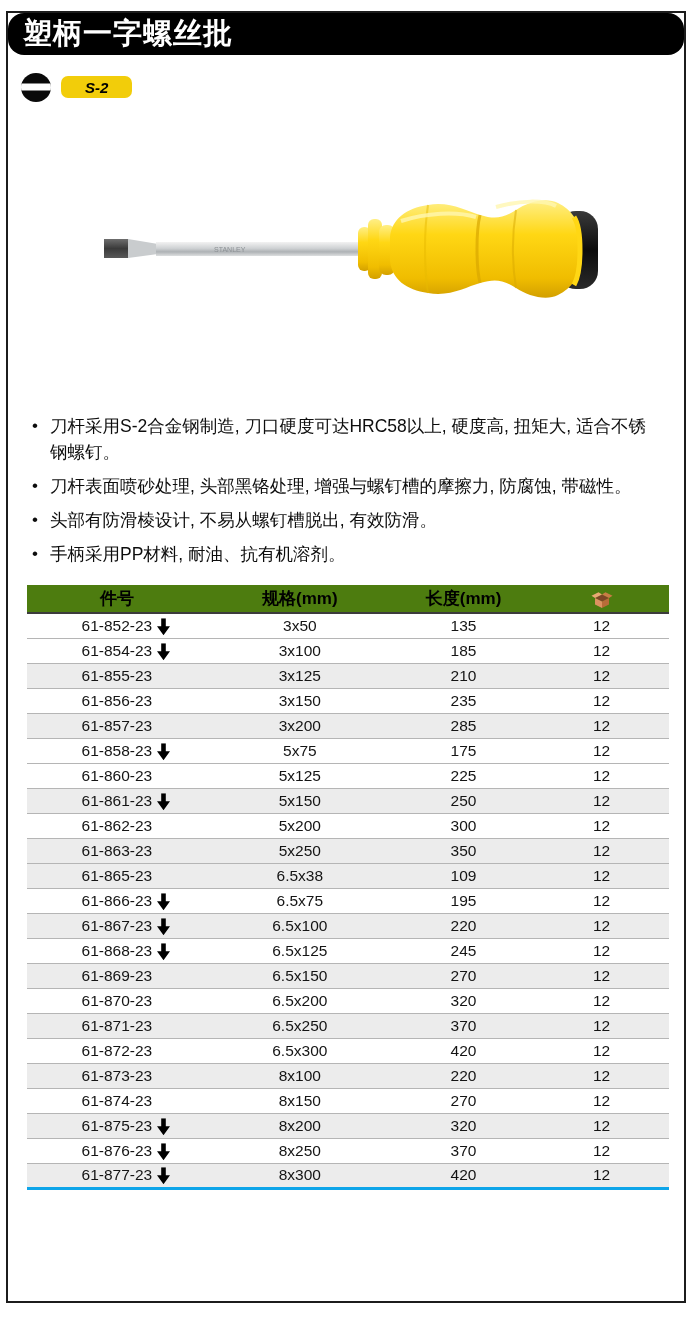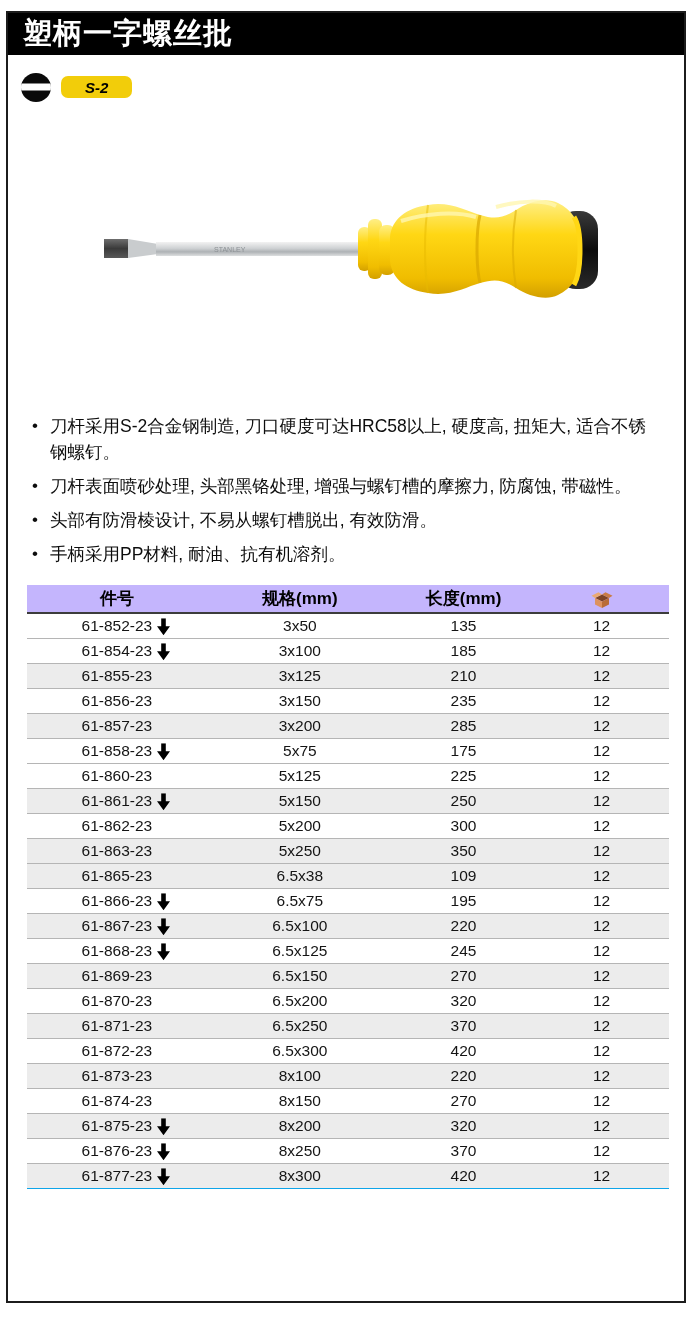--- a/index.html
+++ b/index.html
@@ -10,21 +10,21 @@
     color:#111;
   }
   .doc {
     position:absolute; left:6px; top:11px; width:680px; height:1292px;
     border:2px solid #1c1c1c; background:#fff;
   }
   
   .titlebar {
     height:42px; background:#000; color:#fff;
     display:flex; align-items:center; padding-left:15px;
-    font-size:29px; font-weight:bold; letter-spacing:1px;
+    font-size:29px; font-weight:bold; letter-spacing:1px;border-radius:16px;
   }
   
   .badge-row {
     position:absolute; left:13px; top:59px; height:30px;
     display:flex; align-items:center; gap:10px;
   }
   .slot-icon {
     width:30px; height:29px; background:#0a0a0a; border-radius:50%;
     position:relative; overflow:hidden;
   }
@@ -48,31 +48,31 @@
   .features li {
     display:flex; font-size:17.5px; line-height:26px; color:#0d0d0d;
     margin-bottom:8px;
   }
   .features .dot { width:18px; flex:0 0 18px; font-size:17px; }
   
   .parts-table-wrap { position:absolute; left:19px; top:572px; width:642px; }
   table { width:100%; border-collapse:collapse; table-layout:fixed; }
   col.c1{width:28%} col.c2{width:29%} col.c3{width:22%} col.c4{width:21%}
   thead th {
-    background:#c4b5fd; height:28px; font-size:17px; font-weight:bold;
+    background:#4d7c0f; height:28px; font-size:17px; font-weight:bold;
     text-align:center; vertical-align:middle; color:#000;
     border-bottom:2px solid #3c3c3c;
   }
   tbody td {
     height:25px; font-size:15.5px; text-align:center; vertical-align:middle;
     color:#141414;
   }
   tbody tr { border-bottom:1px solid #b5b5b5; background:#fff;margin-top:43px; }
   tbody tr.alt { background:#ECECEC; }
-  tbody tr:last-child { border-bottom:1px solid #0ea5e9; }
+  tbody tr:last-child { border-bottom:3px solid #0ea5e9; }
   .part-num { position:relative; display:inline-block; white-space:nowrap; }
   .new-arrow {
     position:absolute; left:100%; top:50%;
     transform:translateY(-46%); margin-left:5px; line-height:0;
   }
   .pack-icon-wrap { display:inline-block; line-height:0; vertical-align:middle; }
 </style>
 </head>
 <body>
 

